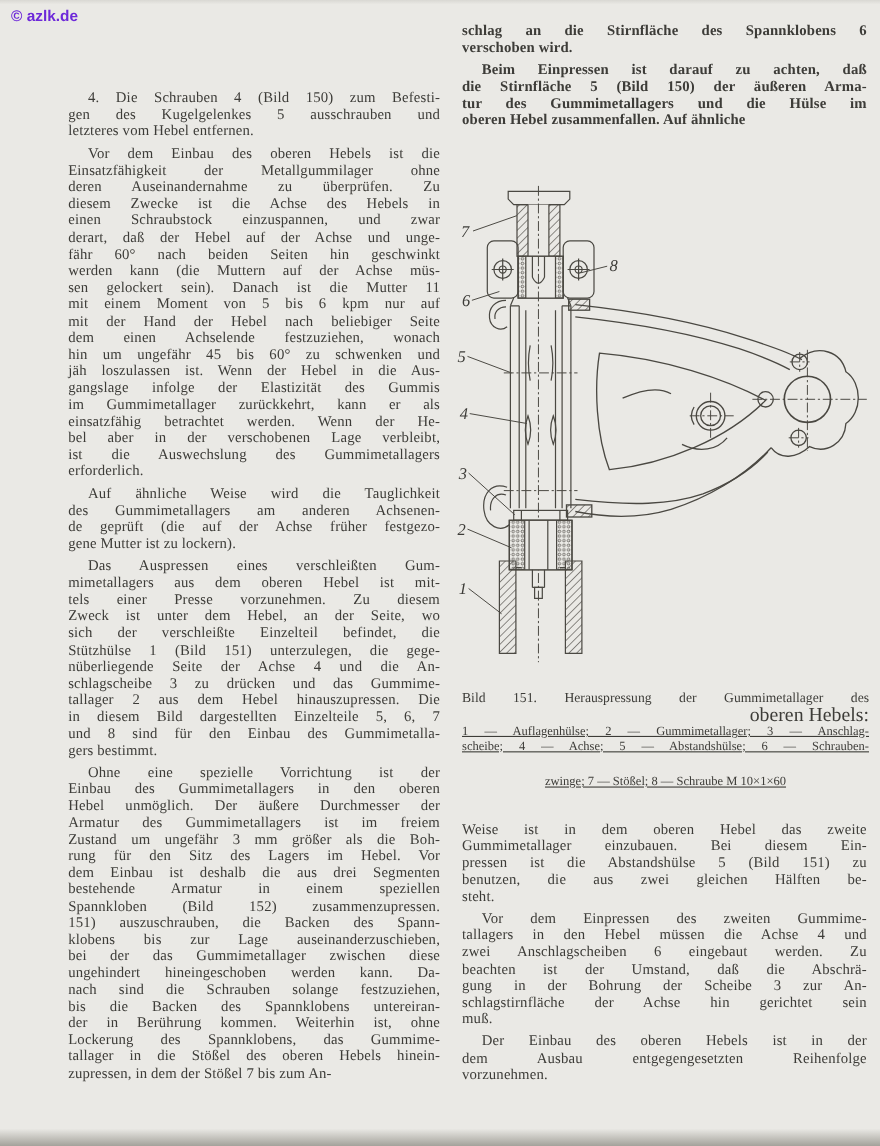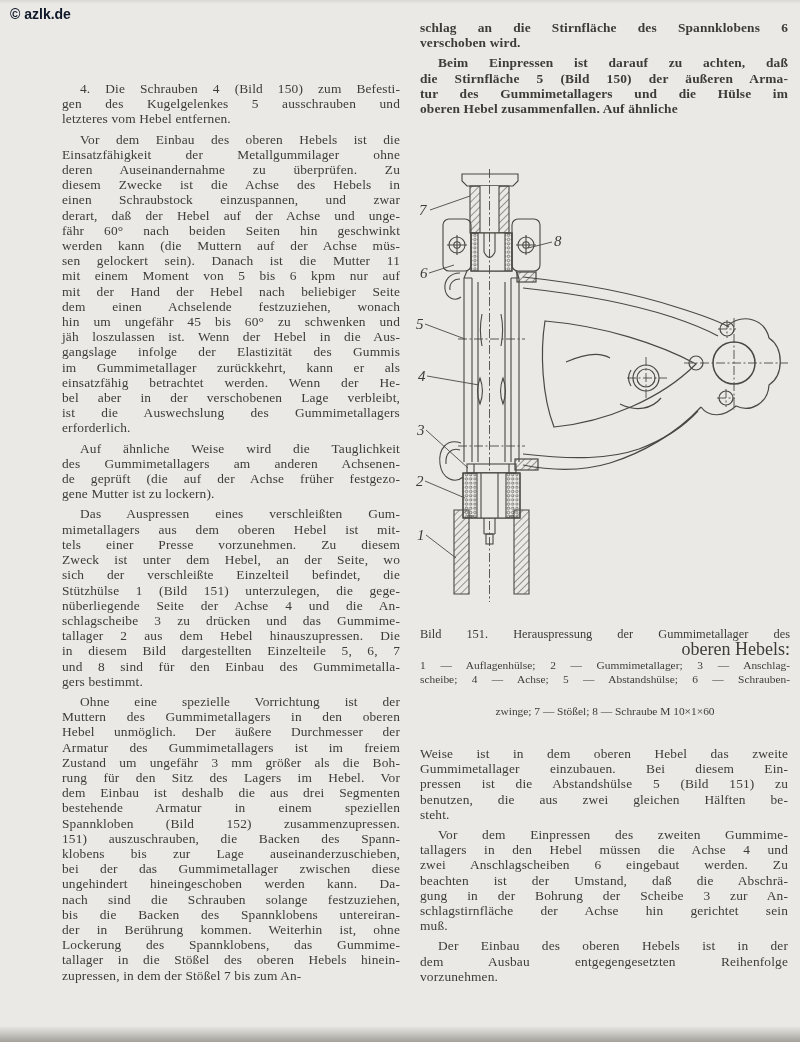--- a/index.html
+++ b/index.html
@@ -7,38 +7,38 @@
     width:800px;height:1042px;
     background:#eae9e5;
     font-family:"Liberation Serif", serif;
     color:#3d3c38;
     position:relative;
     overflow:hidden;
   }
   .watermark{
     position:absolute;left:10px;top:6px;
     font-family:"Liberation Sans", sans-serif;
-    font-weight:bold;font-size:14px;color:#0f172a;
+    font-weight:bold;font-size:14px;color:#6d28d9;
   }
   .col{position:absolute;font-size:13.4px;line-height:15.2px;letter-spacing:0.15px;}
   .col-left{left:62px;top:81px;width:338px;}
   .col-right-top{left:420px;top:20px;width:368px;font-weight:bold;}
   .col-right-bottom{left:420px;top:746px;width:368px;}
   .para{margin:0;}
   .para + .para{margin-top:5px;}
   .tline{text-align:justify;text-align-last:justify;}
   .tline.lastline{text-align-last:auto;}
   .para.indent .tline:first-child{text-indent:18px;}
   .figure{position:absolute;left:414px;top:166px;width:386px;height:458px;}
   .figure svg{width:100%;height:100%;display:block;}
   .caption{position:absolute;left:420px;top:627px;width:370px;}
   .cap1{font-size:12.4px;line-height:14.5px;text-align:justify;text-align-last:justify;}
   .cap2{font-size:18px;line-height:14.5px;text-align:right;}
   .legend{margin-top:3px;font-size:11.4px;line-height:13.6px;}
-  .legend .lline{text-align:justify;text-align-last:justify;}
+  .legend .lline{text-align:justify;text-align-last:justify;text-decoration:underline;}
   .legend .lline.lastline{text-align-last:center;margin-top:19px;}
   .pagenum{position:absolute;left:50px;top:1058px;font-size:14px;letter-spacing:1px;}
   .scan-edge{
     position:absolute;left:0;right:0;bottom:0;height:16px;
     background:linear-gradient(#eae9e5, #a3a19a);
   }
   .scan-edge-top{
     position:absolute;left:0;right:0;top:0;height:4px;
     background:linear-gradient(#d9d8d3, #eae9e5);
   }
@@ -96,21 +96,21 @@
       <div class="tline">Stützhülse 1 (Bild 151) unterzulegen, die gege-</div>
       <div class="tline">nüberliegende Seite der Achse 4 und die An-</div>
       <div class="tline">schlagscheibe 3 zu drücken und das Gummime-</div>
       <div class="tline">tallager 2 aus dem Hebel hinauszupressen. Die</div>
       <div class="tline">in diesem Bild dargestellten Einzelteile 5, 6, 7</div>
       <div class="tline">und 8 sind für den Einbau des Gummimetalla-</div>
       <div class="tline lastline">gers bestimmt.</div>
     </div>
     <div class="para indent">
       <div class="tline">Ohne eine spezielle Vorrichtung ist der</div>
-      <div class="tline">Muttern des Gummimetallagers in den oberen</div>
+      <div class="tline">Einbau des Gummimetallagers in den oberen</div>
       <div class="tline">Hebel unmöglich. Der äußere Durchmesser der</div>
       <div class="tline">Armatur des Gummimetallagers ist im freiem</div>
       <div class="tline">Zustand um ungefähr 3 mm größer als die Boh-</div>
       <div class="tline">rung für den Sitz des Lagers im Hebel. Vor</div>
       <div class="tline">dem Einbau ist deshalb die aus drei Segmenten</div>
       <div class="tline">bestehende Armatur in einem speziellen</div>
       <div class="tline">Spannkloben (Bild 152) zusammenzupressen.</div>
       <div class="tline">151) auszuschrauben, die Backen des Spann-</div>
       <div class="tline">klobens bis zur Lage auseinanderzuschieben,</div>
       <div class="tline">bei der das Gummimetallager zwischen diese</div>

